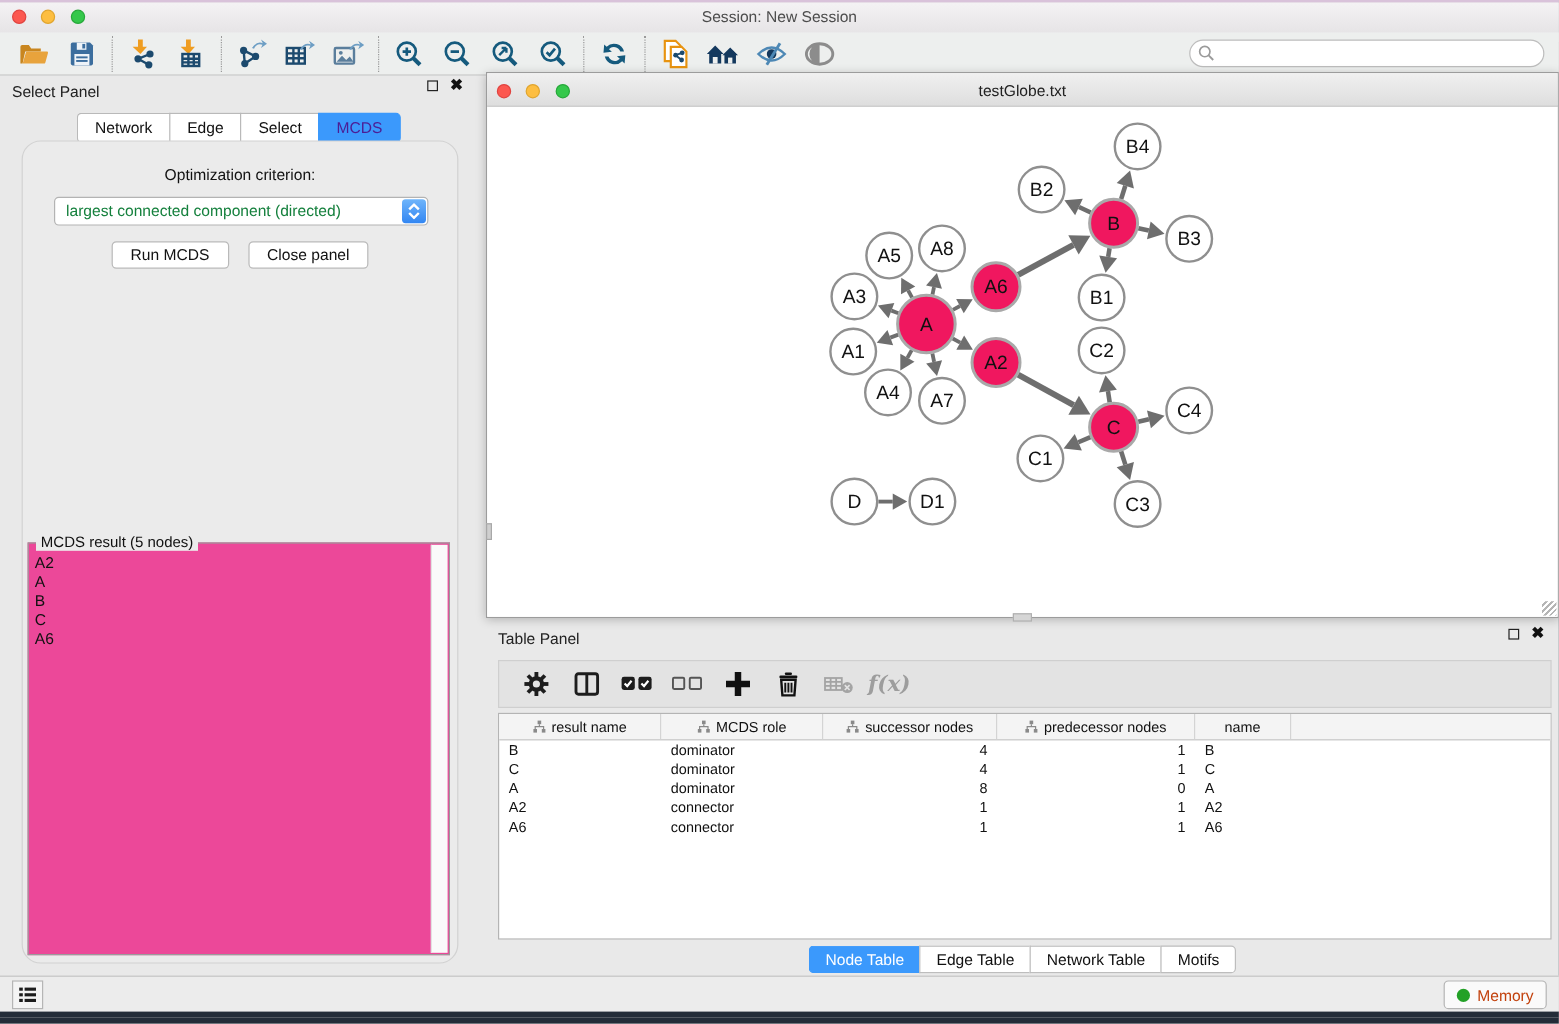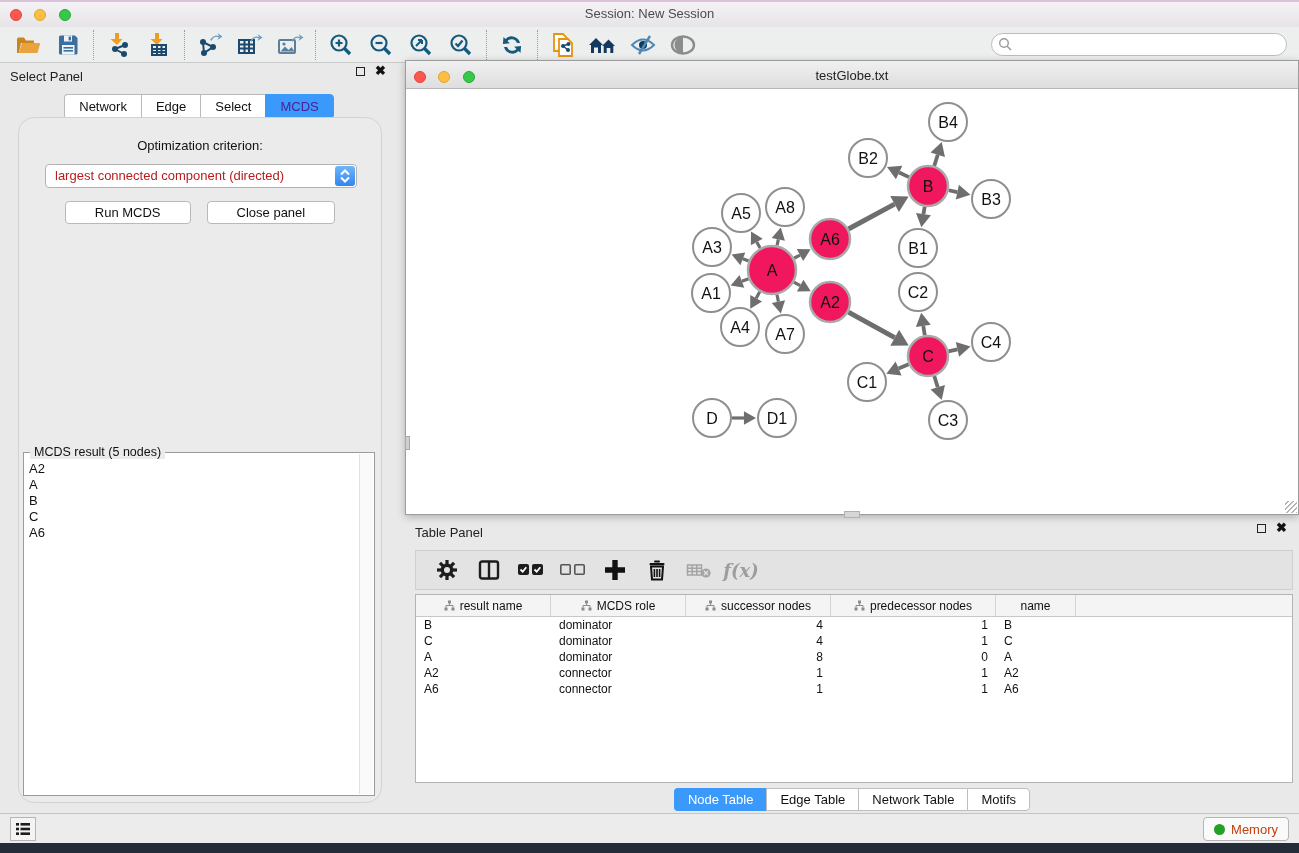--- a/index.html
+++ b/index.html
@@ -32,27 +32,27 @@
   .close-ico { font-size:13px; color:#111; font-weight:bold; line-height:10px; }
   .ctabs { position:absolute; left:0; right:0; top:30px; display:flex; justify-content:center; }
   .ctab { background:#fff; border:1px solid #b9b9b9; border-right:none; padding:4px 14px; font-size:13px; color:#111; }
   .ctab:first-child { border-radius:4px 0 0 4px; }
   .ctab:last-child { border-right:1px solid #b9b9b9; border-radius:0 4px 4px 0; }
   .ctab.active { background:#3b99fc; border-color:#3b99fc; color:#4c1d95; }
   .ccard { position:absolute; left:14px; right:12px; top:53px; bottom:5px; background:#ebebeb;
     border:1px solid #d2d2d2; border-radius:16px; }
   .opt-label { margin-top:20px; text-align:center; font-size:13px; color:#111; }
   .selectbox { position:relative; margin:11px 24px 0 26px; height:24px; background:#fff; border:1px solid #b3b3b3; border-radius:4px;
-     font-size:13px; color:#b91c1c; line-height:22px; padding-left:9px; }
+     font-size:13px; color:#15803d; line-height:22px; padding-left:9px; }
   .selectbox .stepper { position:absolute; right:1px; top:1px; width:20px; height:20px; border-radius:3px;
      background:linear-gradient(#6fb5fb,#3286f2); color:#fff; text-align:center; }
   .stepper svg { margin-top:3px; }
   .btnrow { display:flex; justify-content:center; gap:16px; margin-top:13px; }
-  .pbtn { background:#fff; border:1px solid #b9b9b9; border-radius:4px; padding:3px 29px; font-size:13px; color:#111; }
-  .mcds-box { position:absolute; left:4px; right:6px; top:334px; bottom:6px; border:1px solid #9b9b9b; background:#ffffff; }
+  .pbtn { background:#fff; border:1px solid #b9b9b9; border-radius:4px; padding:3px 15px; font-size:13px; color:#111; }
+  .mcds-box { position:absolute; left:4px; right:6px; top:334px; bottom:6px; border:1px solid #9b9b9b; background:#ec4899; }
   .mcds-legend { position:absolute; left:6px; top:-8px; background:#ebebeb; padding:0 4px; font-size:12.5px; color:#111; }
   .mcds-list { position:absolute; left:2px; top:4px; bottom:2px; right:16px; font-size:13px; color:#111; padding:4px 0 0 3px; line-height:16px; }
   .mcds-scroll { position:absolute; right:1px; top:1px; bottom:1px; width:14px; background:#fafafa; border-left:1px solid #e2e2e2; }
 
   
   .netwin { position:absolute; left:405px; top:60px; width:894px; height:455px; background:#fff;
     border:1px solid #9c9c9c; box-shadow:0 2px 8px rgba(0,0,0,.25); }
   .netwin-hd { position:absolute; left:0; top:0; right:0; height:28px; background:linear-gradient(#f0f0f0,#dedede); border-bottom:1px solid #b6b6b6;padding-left:34px; }
   .netwin-hd .lights { top:8px; left:8px; }
   .netwin-hd .title { position:absolute; left:0; right:0; top:7px; text-align:center; font-size:13px; color:#222; }

